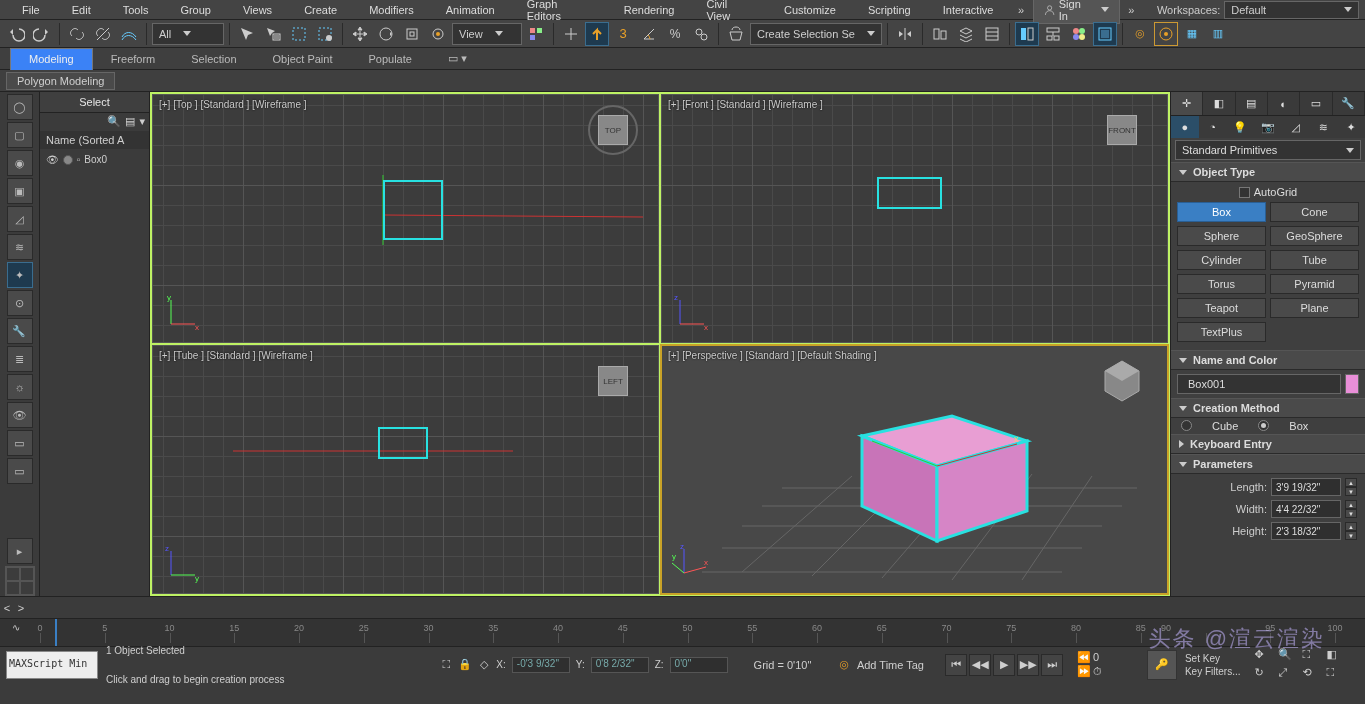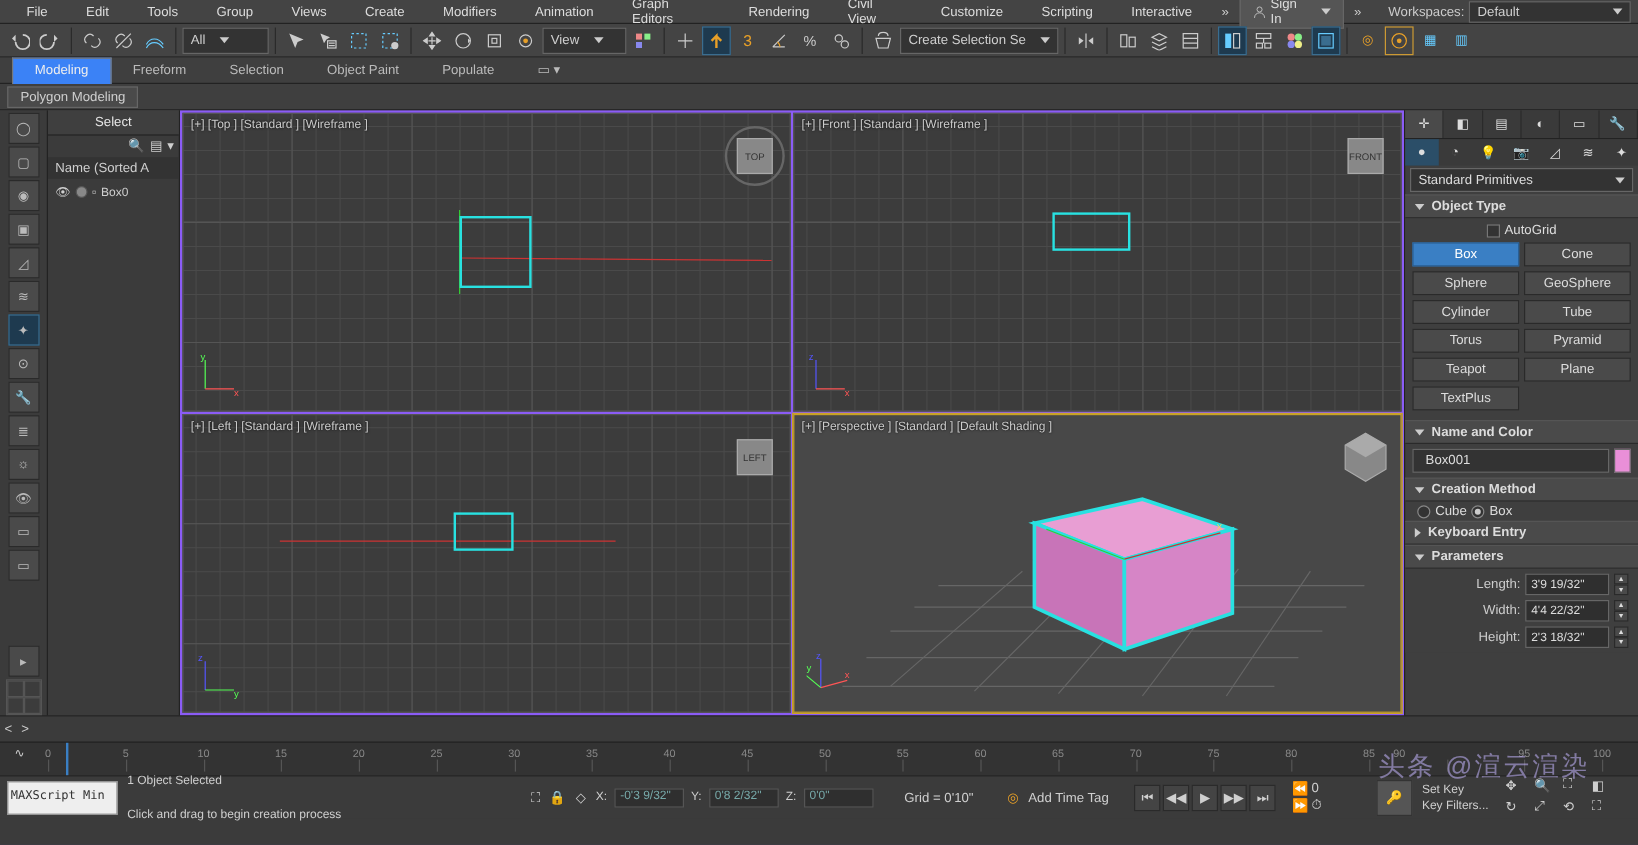--- a/index.html
+++ b/index.html
@@ -33,29 +33,29 @@
 .licon { width:26px; height:26px; background:#4a4a4a; border:1px solid #2a2a2a; display:flex; align-items:center; justify-content:center; color:#bbb;}
 .licon.hi { background:#1e3a4f; border-color:#3a6d8f;}
 .selpanel { width:110px; background:#3b3b3b; border-right:1px solid #222; display:flex; flex-direction:column;}
 .selhdr { text-align:center; padding:4px 0; background:#3f3f3f; border-bottom:1px solid #222; color:#e6e6e6;}
 .selbar { height:18px; display:flex; justify-content:flex-end; gap:4px; padding:2px 4px;}
 .sort { padding:3px 6px; background:#333; }
 .scenetree { padding:4px 6px; font-size:10px;}
 .scenetree .nrow { display:flex; align-items:center; gap:4px; padding:1px 0;}
 .dot { width:10px; height:10px; border-radius:50%; background:#888; border:1px solid #555;}
 
-.vparea { flex:1; background:#8b5cf6; position:relative; padding:2px; display:grid; grid-template-columns:1fr 1fr; grid-template-rows:1fr 1fr; gap:2px;}
+.vparea { flex:1; background:#bef264; position:relative; padding:2px; display:grid; grid-template-columns:1fr 1fr; grid-template-rows:1fr 1fr; gap:2px;}
 .vp { position:relative; background:#3c3c3c; border:1px solid #555;
   background-image:linear-gradient(#555 1px,transparent 1px),linear-gradient(90deg,#555 1px,transparent 1px),
                    linear-gradient(#4a4a4a 1px,transparent 1px),linear-gradient(90deg,#4a4a4a 1px,transparent 1px);
   background-size:100px 100px,100px 100px,20px 20px,20px 20px;
   background-position:-10px -10px,-10px -10px,-10px -10px,-10px -10px; }
 .vp.active { border:1px solid #c9a227; outline:1px solid #c9a227; background:#484848; background-image:none;}
 .vplabel { position:absolute; top:4px; left:6px; color:#ccc; font-size:10px; text-shadow:0 0 2px #000;}
-.cube { position:absolute; top:10px; right:4px; width:50px; height:50px; display:flex; align-items:center; justify-content:center;}
+.cube { position:absolute; top:10px; right:20px; width:50px; height:50px; display:flex; align-items:center; justify-content:center;}
 .cube .face { width:30px; height:30px; background:#888; border:1px solid #aaa; font-size:8px; color:#333; display:flex; align-items:center; justify-content:center;}
 .cube .ring { position:absolute; width:50px; height:50px; border:2px solid #666; border-radius:50%;}
 .axis { position:absolute; bottom:10px; left:10px; }
 .selbox { position:absolute; border:2px solid #28e1e1; }
 
 .box3d { position:absolute; left:170px; top:40px; width:220px; height:160px;}
 .box3d svg { overflow:visible; }
 
 .cmd { width:195px; background:#3f3f3f; border-left:1px solid #222; display:flex; flex-direction:column; font-size:11px; color:#ddd;}
 .cmdtabs { display:flex; height:24px; background:#3a3a3a; border-bottom:1px solid #222;}
@@ -70,21 +70,21 @@
 .rollhdr.collapsed::before { border-top:none; border-bottom:none; border-left:5px solid #ccc; border-right:none; border-top:4px solid transparent; border-bottom:4px solid transparent;}
 .rollbody { padding:4px 6px; background:#3f3f3f;}
 .btnrow { display:flex; gap:4px; margin-bottom:4px;}
 .pbtn { flex:1; height:20px; background:#4a4a4a; border:1px solid #2a2a2a; display:flex; align-items:center; justify-content:center; color:#ddd;}
 .pbtn.on { background:#3a7fc4; color:#fff; border-color:#2a5f94;}
 .chklabel { display:flex; align-items:center; justify-content:center; gap:4px; margin-bottom:4px;}
 .chk { width:11px; height:11px; border:1px solid #777; background:#333;}
 .nmrow { display:flex; gap:4px; padding:4px 6px;}
 .nmrow input { flex:1; height:20px; background:#333; border:1px solid #666; color:#ddd; padding:0 10px; font-size:11px;}
 .swatch { width:20px; height:20px; background:#e98fd8; border:1px solid #666;}
-.radios { display:flex; gap:4px; padding:2px 10px; align-items:center; }
+.radios { display:flex; gap:20px; padding:2px 10px; }
 .radio { width:11px; height:11px; border-radius:50%; border:1px solid #888; background:#333; display:inline-flex; align-items:center; justify-content:center;}
 .radio.on::after { content:""; width:5px; height:5px; border-radius:50%; background:#ccc;}
 .prow { display:flex; align-items:center; justify-content:flex-end; gap:4px; padding:2px 6px;}
 .prow label { color:#ccc;}
 .spin { width:70px; height:18px; background:#2f2f2f; border:1px solid #666; color:#ddd; padding:0 4px; font-size:10px; display:flex; align-items:center;}
 .spinbtn { width:12px; display:flex; flex-direction:column;}
 .spinbtn div { height:9px; background:#4a4a4a; border:1px solid #2a2a2a; font-size:6px; display:flex; align-items:center; justify-content:center;}
 
 .timearea { height:22px; background:#3b3b3b; border-top:1px solid #222; display:flex; align-items:center;}
 .slider { flex:1; height:16px; margin:0 8px 0 40px; background:#333; border:1px solid #555; position:relative;}
@@ -428,21 +428,21 @@
         </div>
       <svg class="axis" width="40" height="40">
           <line x1="8" y1="32" x2="8" y2="8" stroke="#55f"></line>
           <line x1="8" y1="32" x2="32" y2="32" stroke="#f55"></line>
           <text x="2" y="8" fill="#55f" font-size="8">z</text>
           <text x="32" y="38" fill="#f55" font-size="8">x</text>
         </svg>
       <div class="selbox" style="left:215px;top:82px;width:65px;height:32px"></div>
     </div>
     <div class="vp">
-      <div class="vplabel">[+] [Left ] [Standard ] [Wireframe ]</div>
+      <div class="vplabel">[+] [Tube ] [Standard ] [Wireframe ]</div>
       <div class="cube">
           <div class="face">LEFT</div>
         </div>
       <svg class="axis" width="40" height="40">
           <line x1="8" y1="32" x2="8" y2="8" stroke="#55f"></line>
           <line x1="8" y1="32" x2="32" y2="32" stroke="#5f5"></line>
           <text x="2" y="8" fill="#55f" font-size="8">z</text>
           <text x="32" y="38" fill="#5f5" font-size="8">y</text>
         </svg>
       <svg style="position:absolute;top:95px;left:80px" width="300" height="20">

